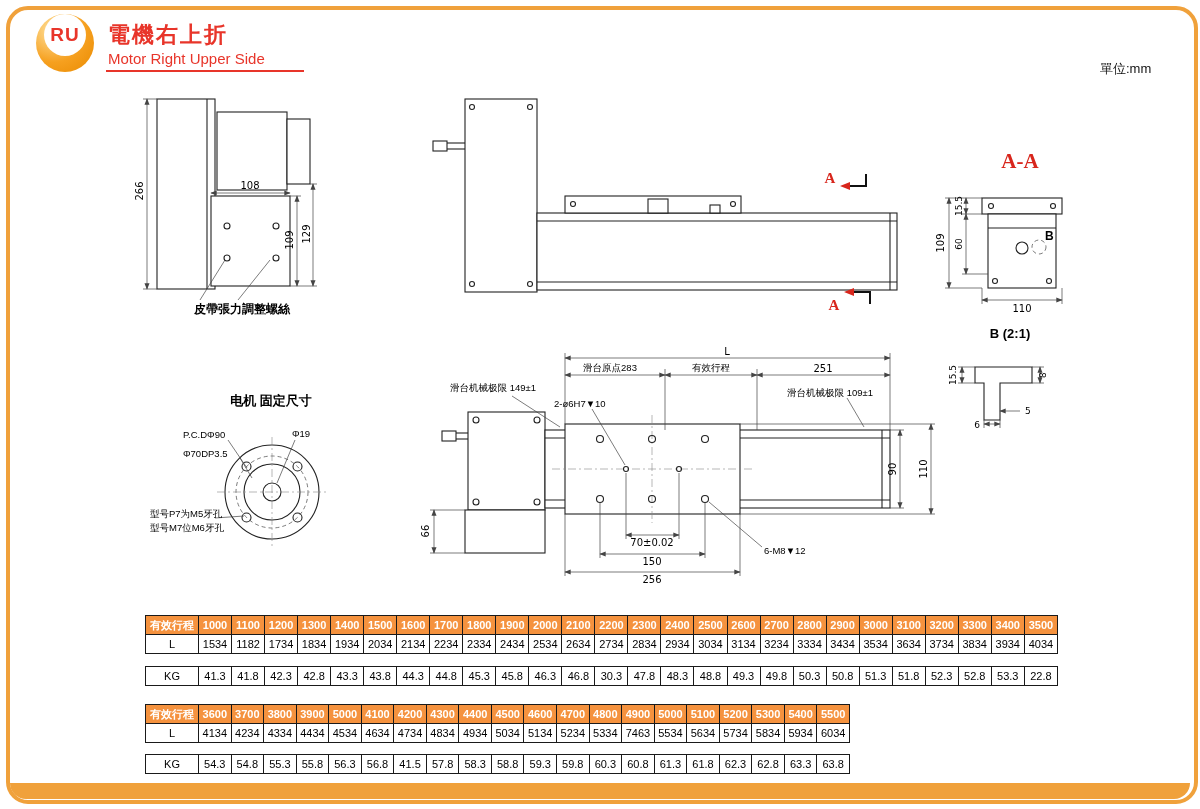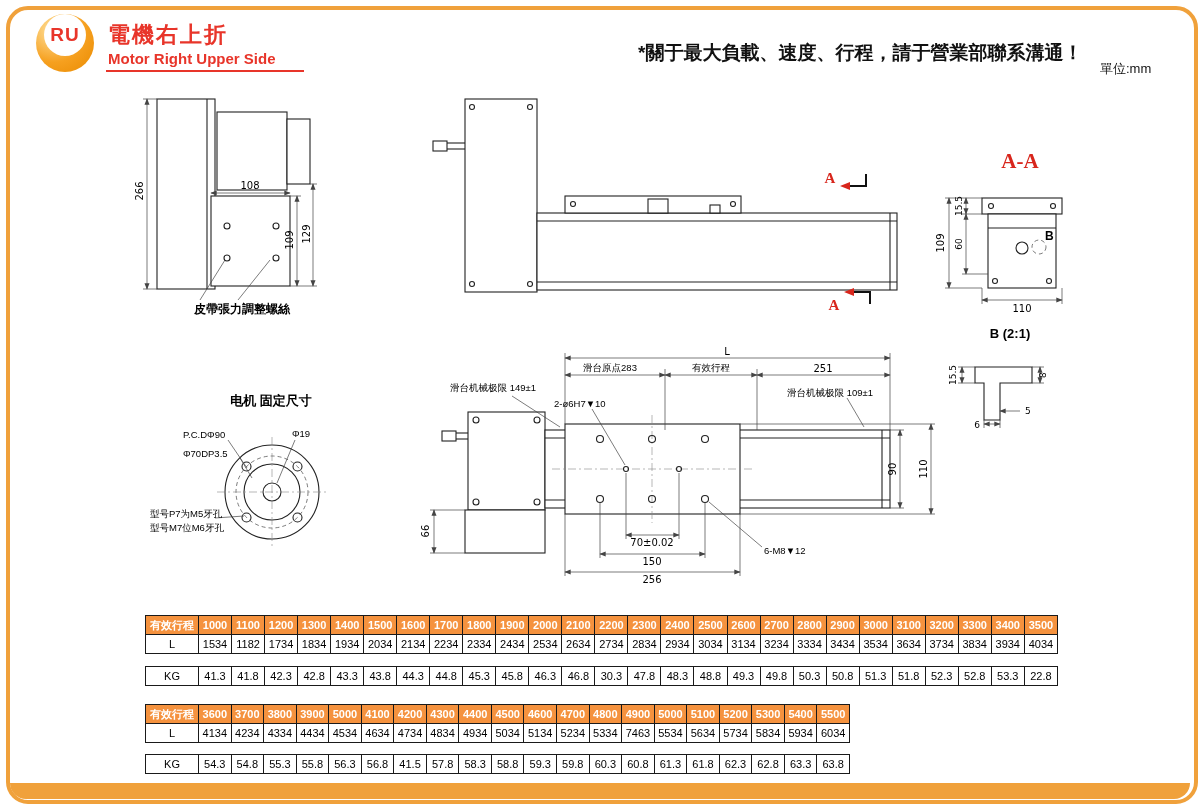--- a/index.html
+++ b/index.html
@@ -7,21 +7,21 @@
   .page{position:absolute;left:0;top:0;width:1200px;height:809px;background:#fff;overflow:hidden;}
   .frame{position:absolute;left:6px;top:6px;width:1184px;height:790px;border:4px solid #F0A13B;border-radius:22px;pointer-events:none;}
   .bottombar{position:absolute;left:10px;top:783px;width:1180px;height:16px;background:#F0A13B;border-radius:0 0 18px 18px;}
 
   .badge{position:absolute;left:36px;top:14px;width:58px;height:58px;border-radius:50%;
     background:radial-gradient(circle at 30% 28%, #FFE3A0, #F6A01F 55%, #E98A00);
     display:flex;align-items:flex-start;justify-content:center;}
   .badge-inner{width:42px;height:42px;border-radius:50%;background:#fff;display:flex;align-items:center;justify-content:center;
     font-weight:bold;font-size:19px;color:#E8352A;letter-spacing:1px;}
   .title-cn{position:absolute;left:108px;top:20px;font-weight:bold;font-size:22px;color:#E8352A;letter-spacing:2px;}
-  .title-en{position:absolute;left:108px;top:50px;font-weight:bold;font-size:15px;color:#E8352A;}
+  .title-en{position:absolute;left:108px;top:50px;font-weight:normal;font-size:15px;color:#E8352A;}
   .title-underline{position:absolute;left:106px;top:70px;width:198px;height:2px;background:#E8352A;}
   .note{position:absolute;left:638px;top:40px;font-weight:bold;font-size:19px;color:#111;}
   .unit{position:absolute;left:1100px;top:60px;font-size:13px;color:#111;}
 
   svg.dwg{position:absolute;overflow:visible;}
   .geo{fill:none;stroke:#222;stroke-width:1.1;}
   .fillw{fill:#fff;stroke:#222;stroke-width:1.1;}
   .thick{stroke:#111;stroke-width:2;fill:none;}
   .dim{fill:none;stroke:#444;stroke-width:0.7;}
   .cl{fill:none;stroke:#888;stroke-width:0.6;stroke-dasharray:8 3 2 3;}
@@ -51,21 +51,20 @@
 <body>
 
 <div class="page">
 
   <div class="badge">
     <div class="badge-inner">RU</div>
   </div>
   <div class="title-cn">電機右上折</div>
   <div class="title-en">Motor Right Upper Side</div>
   <div class="title-underline"></div>
-  <div class="note">*關于最大負載、速度、行程，請于營業部聯系溝通！</div>
   <div class="unit">單位:mm</div>
 
   <svg class="dwg" style="left:130px;top:88px" width="215" height="245" viewBox="0 0 215 245">
     <defs>
       <marker id="a1" viewBox="0 0 10 10" refX="9" refY="5" markerWidth="9" markerHeight="9" orient="auto-start-reverse">
         <path d="M0,1L10,5L0,9z" fill="#444"></path>
       </marker>
     </defs>
     <g>
       <rect class="fillw" x="27" y="11" width="58" height="190"></rect>

